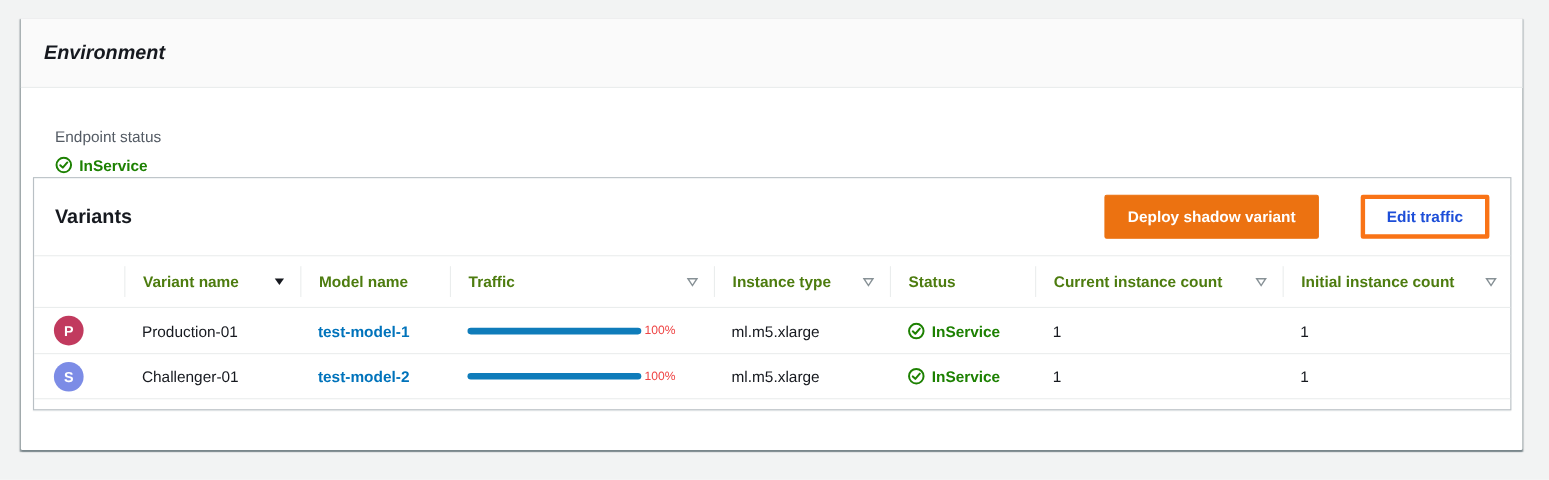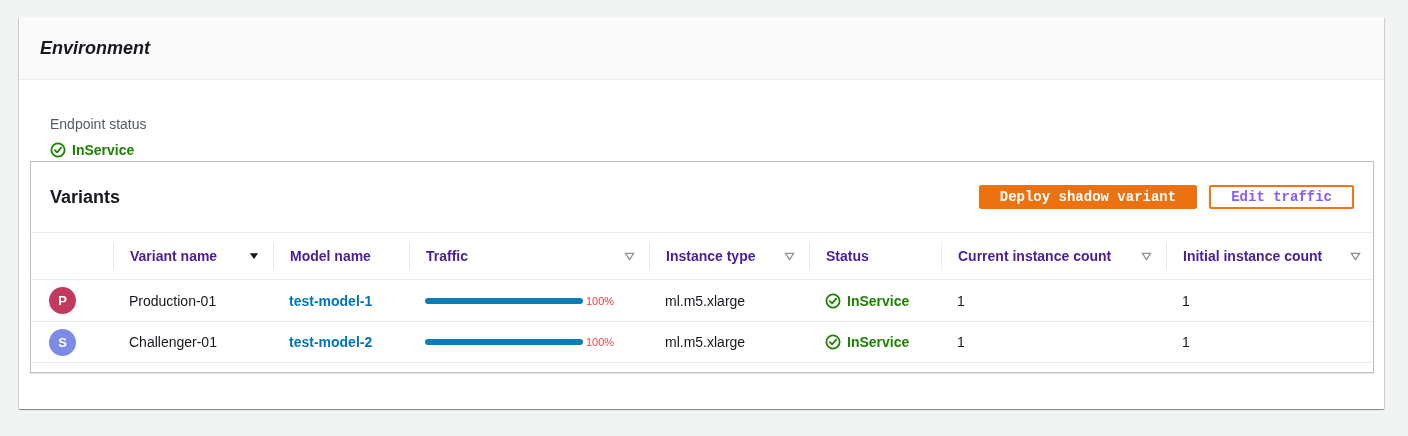--- a/index.html
+++ b/index.html
@@ -53,39 +53,39 @@
   }
   .panel-header {
     height: 71px;
     display: flex; align-items: center; justify-content: space-between;
     padding: 0 19px 0 19px;
     border-bottom: 1px solid #eaeded;
   }
   .panel-title { font-size: 18px; font-weight: 700; color: #16191f; }
   .panel-actions { display: flex; gap: 12px; align-items: center; }
   .btn {
-    height: 24px;
+    height: 40px;
     border-radius: 2px;
-    font-family: Liberation Mono, monospace;
+    font-family: Liberation Sans, sans-serif;
     font-size: 14px;
     font-weight: 700;
     padding: 0 20px;
     cursor: pointer;
     white-space: nowrap;
   }
   .btn-primary { background: #ec7211; border: 1px solid #ec7211; color: #ffffff; }
-  .btn-secondary { background: #ffffff; border: 2px solid #f97316; color: #8b5cf6; }
+  .btn-secondary { background: #ffffff; border: 4px solid #f97316; color: #1d4ed8; margin-left: 26px; }
 
   
   .tbl-header, .tbl-row {
     display: grid;
     grid-template-columns: 82px 160px 136px 240px 160px 132px 225px 209px;
     align-items: center;
   }
-  .tbl-header { height: 46px; color: #4c1d95; font-weight: 700; }
+  .tbl-header { height: 46px; color: #4d7c0f; font-weight: 700; }
   .th {
     display: flex; align-items: center; justify-content: space-between;
     padding: 0 14px 0 16px;
     height: 28px;
     border-left: 1px solid #eaeded;
   }
   .th.no-sep { border-left: none; }
   .tbl-row { height: 42px; border-top: 1px solid #eaeded; }
   .tbl-row:last-child { border-bottom: 1px solid #eaeded; }
   .td { padding: 0 14px 0 16px; display: flex; align-items: center; }

